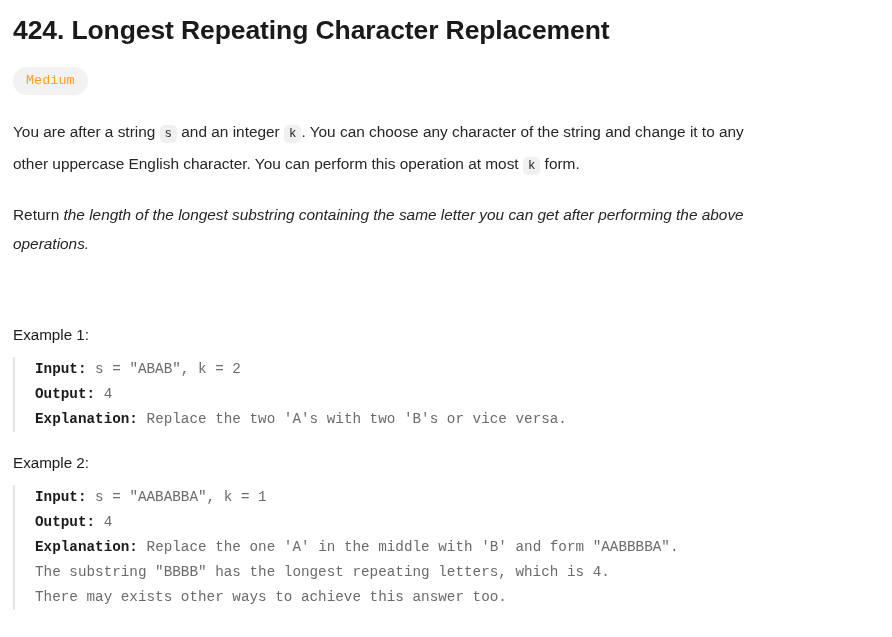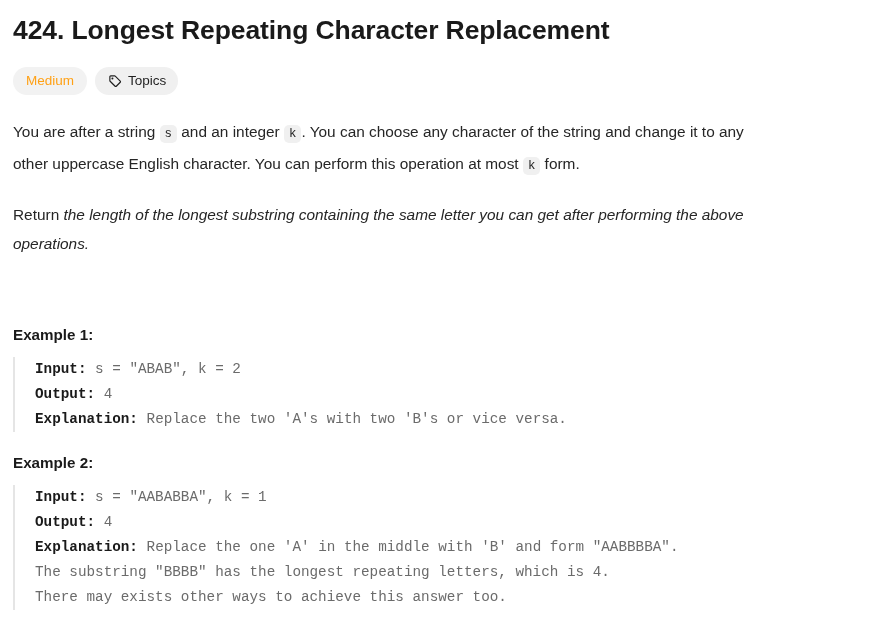--- a/index.html
+++ b/index.html
@@ -33,20 +33,21 @@
     white-space: nowrap;
   }
 
   
   .badge-row {
     display: flex;
     align-items: flex-start;
     gap: 8px;
     margin-top: 20px;
     margin-left: 1px;
+    font-family: Liberation Mono, monospace;
   }
   .badge {
     display: inline-flex;
     align-items: center;
     gap: 6px;
     height: 28px;
     padding: 0 12px;
     border-radius: 21px;
     background: #f0f0f0;
     font-size: 13.5px;
@@ -107,21 +108,21 @@
   
   .examples {
     margin-top: 68px;
     margin-left: 1px;
   }
   .example-block + .example-block {
     margin-top: 22px;
   }
   .example-heading {
     font-size: 15.2px;
-    font-weight: 700;
+    font-weight: 400;
     color: #1a1a1a;
     margin: 0 0 14px 0;
   }
   .example-pre {
     margin: 0;
     padding: 0 0 0 20px;
     border-left: 2px solid #e5e5e5;
     font-family: "Liberation Mono", "DejaVu Sans Mono", monospace;
     font-size: 14.3px;
     line-height: 25px;
@@ -141,29 +142,20 @@
 <div class="page">
 
   <h1 class="problem-title">424. Longest Repeating Character Replacement</h1>
 
   <div class="badge-row">
 
     <span class="badge badge-difficulty">
       <span>Medium</span>
     </span>
 
-    <span class="badge badge-default">
-      <span class="badge-icon">
-        <svg width="14" height="14" viewBox="0 0 24 24" aria-hidden="true">
-          <path d="M3.2 11.4V4.6a1.4 1.4 0 0 1 1.4-1.4h6.8c.37 0 .73.15 1 .41l8.6 8.6a1.4 1.4 0 0 1 0 1.98l-6.8 6.8a1.4 1.4 0 0 1-1.98 0l-8.6-8.6a1.4 1.4 0 0 1-.41-1z" fill="none" stroke="#1f1f1f" stroke-width="2" stroke-linejoin="round"></path>
-          <circle cx="7.6" cy="7.6" r="1.75" fill="#1f1f1f"></circle>
-        </svg>
-      </span>
-      <span>Topics</span>
-    </span>
 
 
   </div>
 
   <div class="description">
 
     <p class="para"><span>You are after a string </span><code class="inline-code">s</code><span> and an integer </span><code class="inline-code">k</code><span>. You can choose any character of the string and change it to any other uppercase English character. You can perform this operation at most </span><code class="inline-code">k</code><span> form.</span></p>
 
     <p class="para para-italic"><span>Return </span><em>the length of the longest substring containing the same letter you can get after performing the above operations.</em></p>
 

